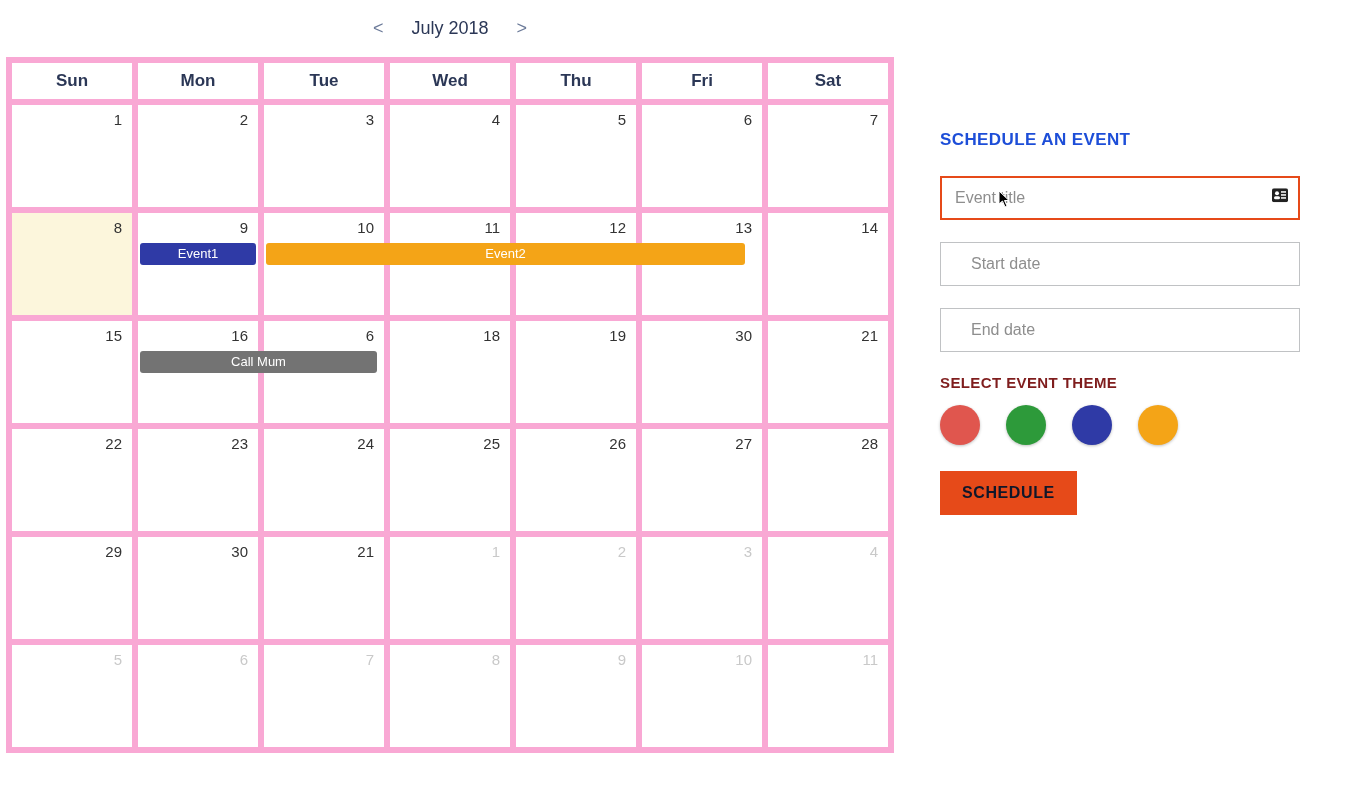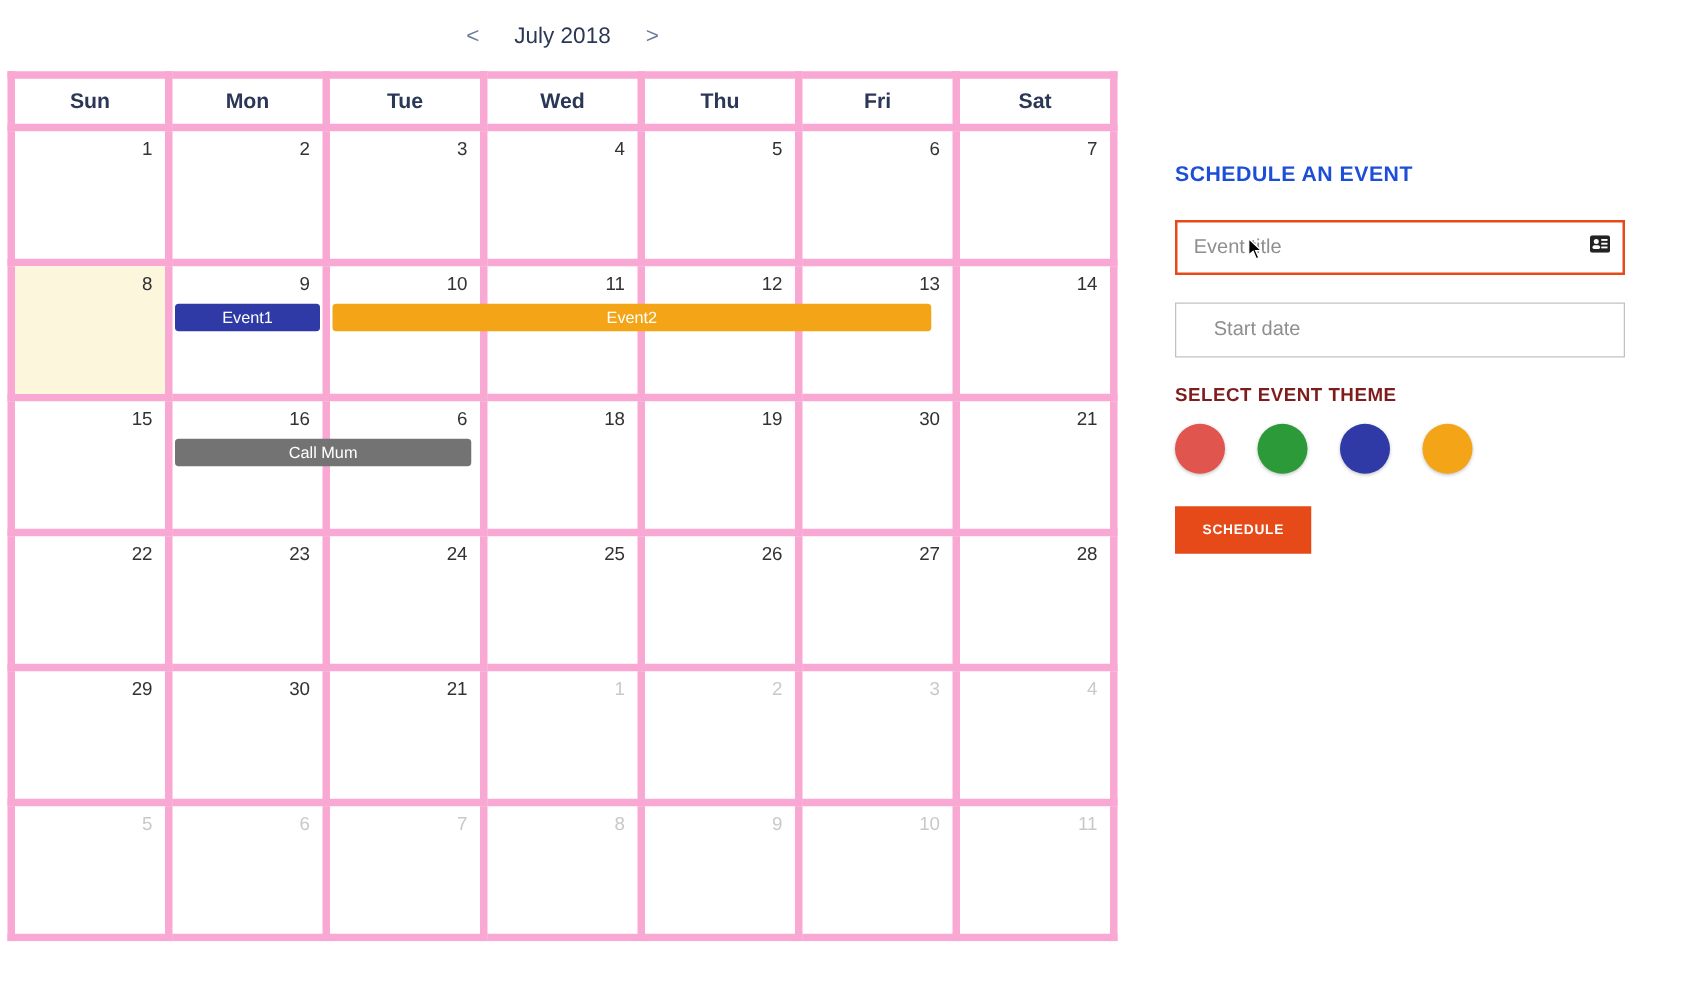--- a/index.html
+++ b/index.html
@@ -113,24 +113,24 @@
     margin: 6px 0 14px 0;
   }
   .swatches { display: flex; gap: 26px; margin-bottom: 26px; }
   .swatch {
     width: 40px; height: 40px; border-radius: 50%;
     box-shadow: 0 1px 3px rgba(0,0,0,.25);
     cursor: pointer;
   }
   .schedule-btn {
     background: #e64a19;
-    color: #ffffff;
+    color: #0f172a;
     border: none;
     padding: 13px 22px;
-    font-size: 11px;
+    font-size: 16px;
     font-weight: 600;
     letter-spacing: .6px;
     cursor: pointer;
   }
 
   .cursor-demo {
     position: absolute;
     left: 998px; top: 190px;
     pointer-events: none;
   }
@@ -358,20 +358,21 @@
         <rect x="0" y="0" width="16" height="14" rx="2" fill="#222"></rect>
         <circle cx="5" cy="5" r="2" fill="#fff"></circle>
         <rect x="2" y="8" width="6" height="3" rx="1.5" fill="#fff"></rect>
         <rect x="9" y="3" width="5" height="1.5" fill="#fff"></rect>
         <rect x="9" y="6" width="5" height="1.5" fill="#fff"></rect>
         <rect x="9" y="9" width="5" height="1.5" fill="#fff"></rect>
       </svg>
     </div>
 
     <input class="field" placeholder="Start date" style="">
+    <input class="field" placeholder="End date" style="">
 
     <div class="theme-label">SELECT EVENT THEME</div>
     <div class="swatches" id="swatches">
         <div class="swatch" style="background: rgb(224, 86, 78);"></div>
         <div class="swatch" style="background: rgb(45, 154, 58);"></div>
         <div class="swatch" style="background: rgb(47, 58, 166);"></div>
         <div class="swatch" style="background: rgb(244, 164, 23);"></div>
       </div>
 
     <button class="schedule-btn">SCHEDULE</button>

